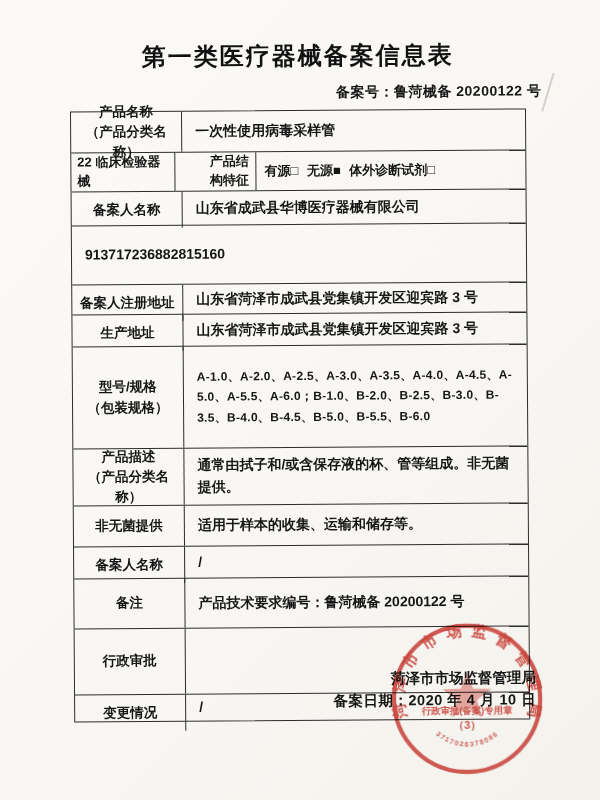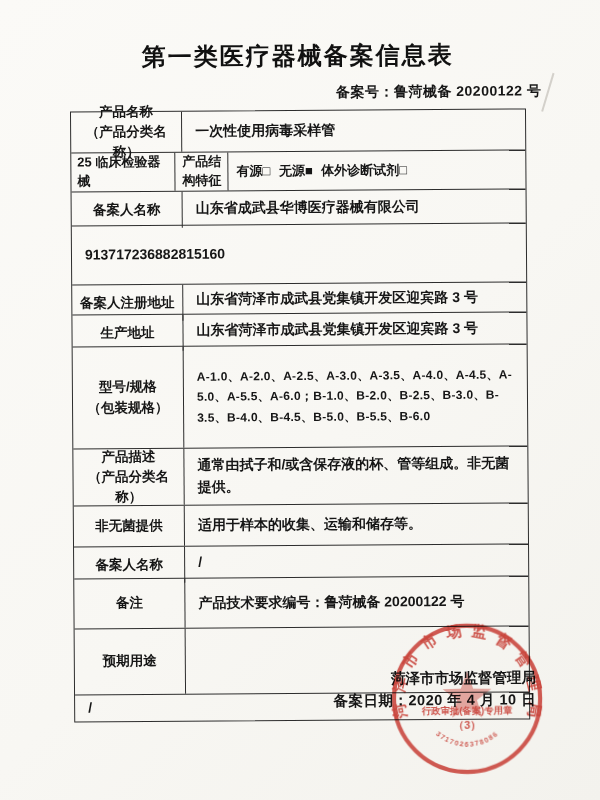--- a/index.html
+++ b/index.html
@@ -56,21 +56,21 @@
     font-size:14px; font-weight:600; line-height:1.55;
     padding:4px 10px 4px 13px;
   }
   .val.models { font-size:12px; letter-spacing:0.3px; line-height:1.7; font-weight:600; padding-right:6px; }
   .cell {
     border-right:1.4px solid #2d2d2d;
     display:flex; align-items:center;
     font-size:13px; font-weight:600; line-height:1.45; padding:3px 6px;
   }
   .cell.code { width:104px; flex:0 0 104px; }
-  .cell.feat-lbl { width:53px; flex:0 0 53px; font-weight:700; text-align:right; }
+  .cell.feat-lbl { width:53px; flex:0 0 53px; font-weight:700; text-align:center;margin-left:28px; }
   .cell.feat-val { border-right:none; flex:1 1 auto; font-size:13px; word-spacing:5px; white-space:nowrap; padding-left:8px; }
 
   .r1{height:40px}.r2{height:39px}.r3{height:34px}.r4{height:59px}
   .r5{height:30px}.r6{height:32px}.r7{height:102px}.r8{height:57px}
   .r9{height:41px}.r10{height:32px}.r11{height:50px}.r12{height:66px}.r13{height:27px}
 
   .filing-block {
     position:absolute; top:669px; right:66px;
     text-align:right; z-index:2;
   }
@@ -96,21 +96,21 @@
 
     <div class="reg-table">
 
       <div class="trow r1">
         <div class="lbl">产品名称
 （产品分类名称）</div>
         <div class="val">一次性使用病毒采样管</div>
       </div>
 
       <div class="trow r2">
-        <div class="cell code">25 临床检验器械</div>
+        <div class="cell code">22 临床检验器械</div>
         <div class="cell feat-lbl">产品结构特征</div>
         <div class="cell feat-val">有源□ 无源■ 体外诊断试剂□</div>
       </div>
 
       <div class="trow r3">
         <div class="lbl">备案人名称</div>
         <div class="val">山东省成武县华博医疗器械有限公司</div>
       </div>
 
       <div class="trow r4">
@@ -148,25 +148,26 @@
         <div class="lbl">备案人名称</div>
         <div class="val">/</div>
       </div>
 
       <div class="trow r11">
         <div class="lbl">备注</div>
         <div class="val">产品技术要求编号：鲁菏械备 20200122 号</div>
       </div>
 
       <div class="trow r12">
-        <div class="lbl">预期用途</div>
+        <div class="lbl">行政审批</div>
         <div class="val"></div>
       </div>
 
       <div class="trow r13">
+        <div class="lbl">变更情况</div>
         <div class="val">/</div>
       </div>
 
     </div>
 
     <div class="filing-block">
       <div class="filing-authority">菏泽市市场监督管理局</div>
       <div class="filing-date">备案日期：2020 年 4 月 10 日</div>
     </div>
 

